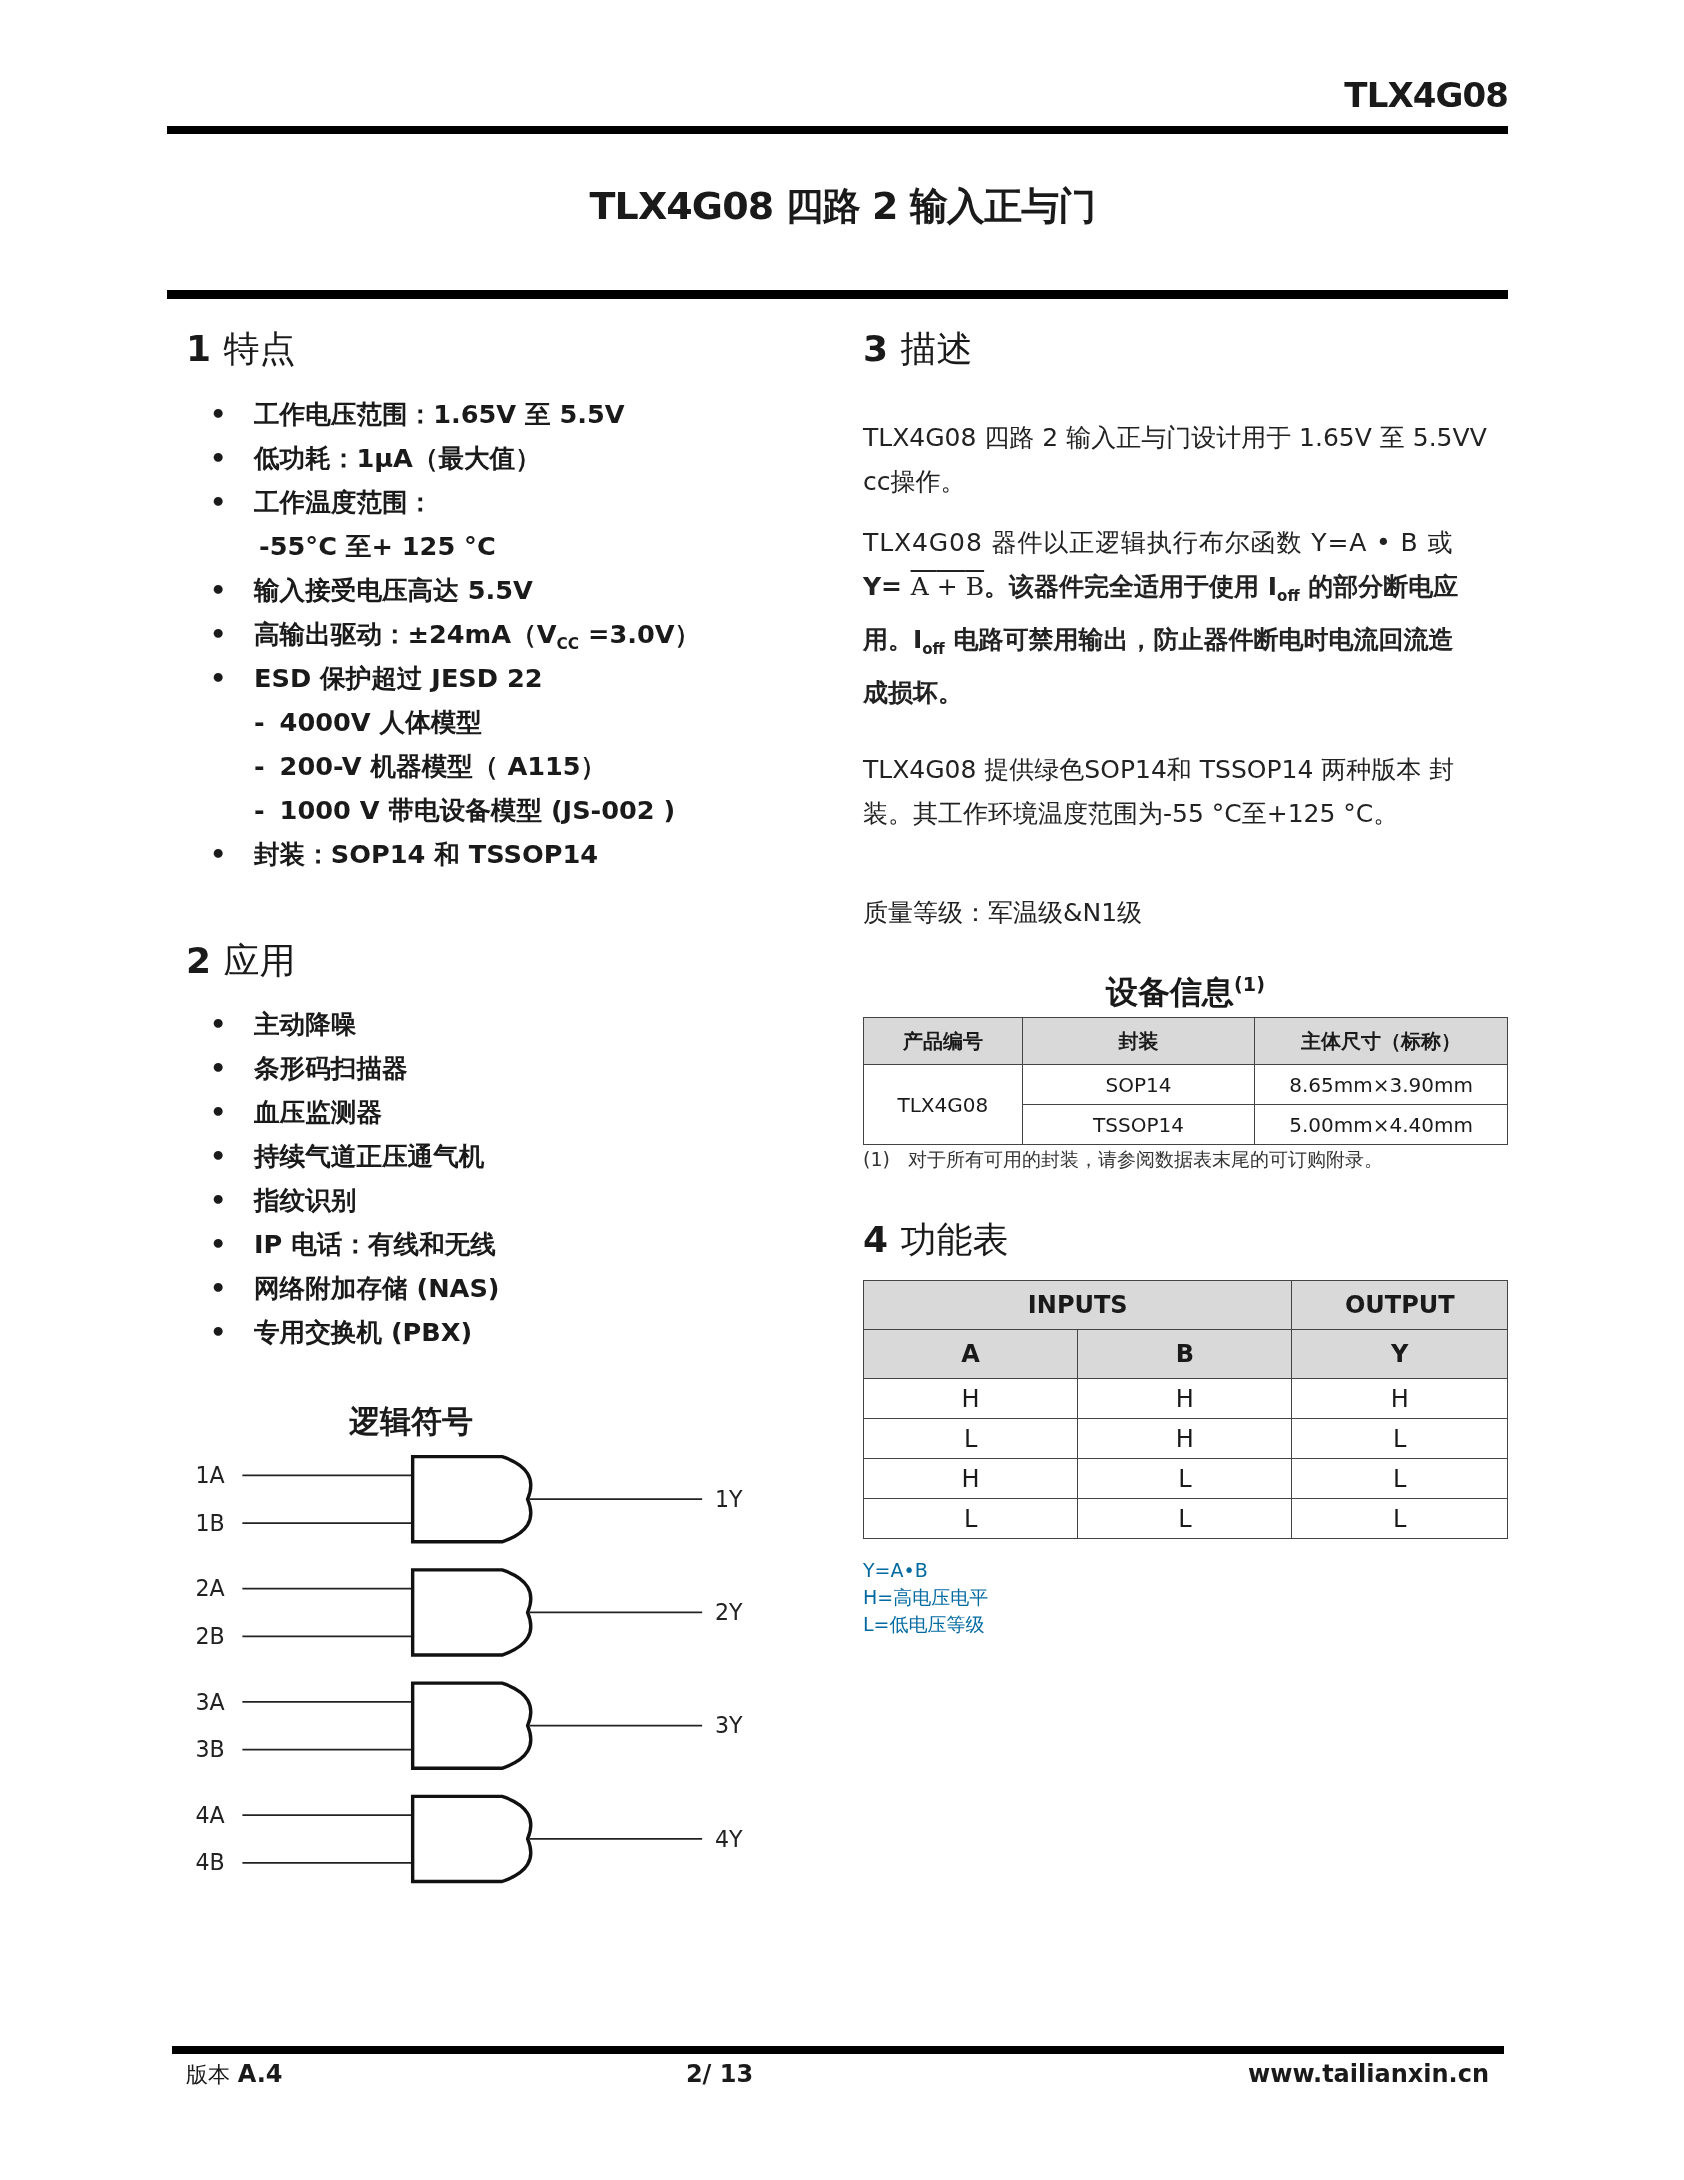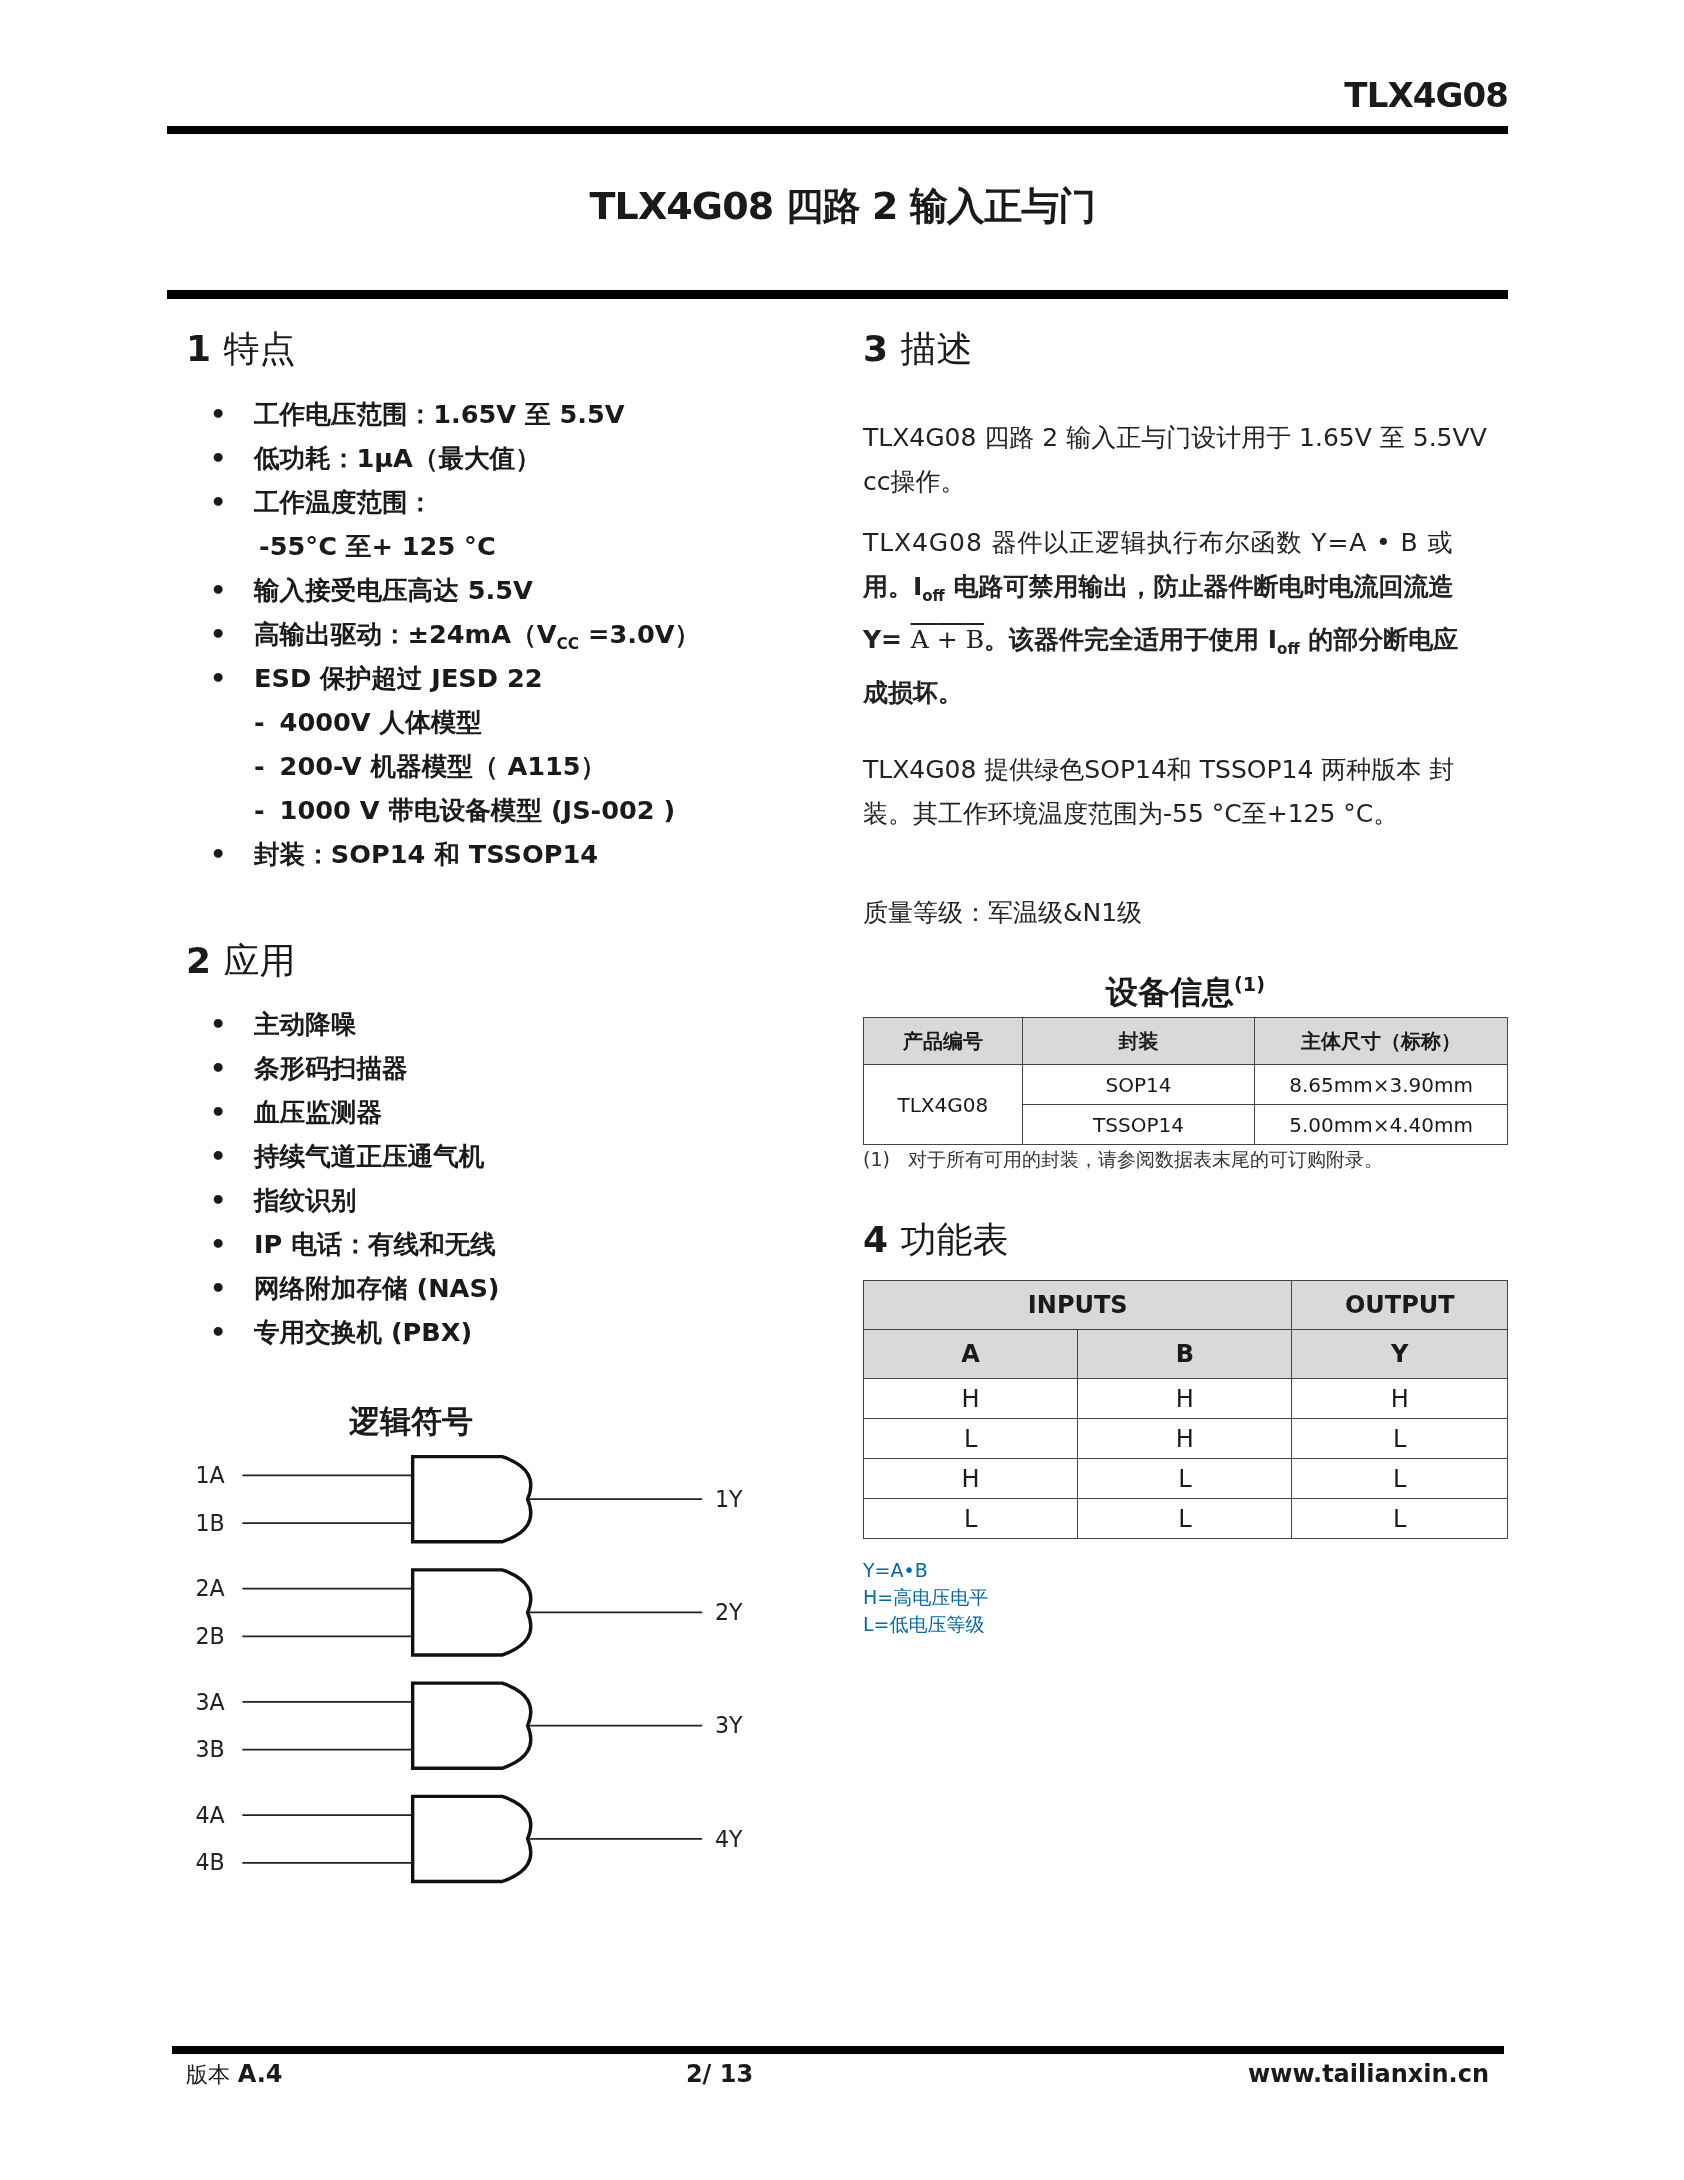--- a/index.html
+++ b/index.html
@@ -120,24 +120,24 @@
   <span>3</span>
   <span class="cn">描述</span>
 </div>
 <div class="abs para" style="left:863px; top:416px; width:647px;">
   <div>TLX4G08 四路 2 输入正与门设计用于 1.65V 至 5.5VV</div>
   <div>cc操作。</div>
 </div>
 <div class="abs para" style="left:863px; top:521px; width:647px;">
   <div style="white-space:nowrap; letter-spacing:0.9px;">TLX4G08 器件以正逻辑执行布尔函数 Y=A • B 或</div>
   <div style="white-space:nowrap; font-weight:bold;">
-    <span>用。I</span><sub>off</sub><span> 电路可禁用输出，防止器件断电时电流回流造</span>
+    <span>Y= </span><span style="text-decoration:overline; font-weight:normal; font-family:'DejaVu Serif', serif;"><span class="ov">A</span> <span>+ </span> <span class="ov">B</span></span><span>。该器件完全适用于使用 I</span><sub>off</sub><span> 的部分断电应</span>
   </div>
   <div style="white-space:nowrap; font-weight:bold;">
-    <span>Y= </span><span style="text-decoration:overline; font-weight:normal; font-family:'DejaVu Serif', serif;"><span class="ov">A</span> <span>+ </span> <span class="ov">B</span></span><span>。该器件完全适用于使用 I</span><sub>off</sub><span> 的部分断电应</span>
+    <span>用。I</span><sub>off</sub><span> 电路可禁用输出，防止器件断电时电流回流造</span>
   </div>
   <div style="font-weight:bold;">成损坏。</div>
 </div>
 <div class="abs para" style="left:863px; top:748px; width:647px;">
   <div style="white-space:nowrap;">TLX4G08 提供绿色SOP14和 TSSOP14 两种版本 封</div>
   <div style="white-space:nowrap;">装。其工作环境温度范围为-55 °C至+125 °C。</div>
 </div>
 <div class="abs para" style="left:863px; top:891px;">质量等级：军温级&amp;N1级</div>
 
 <div class="abs" style="left:863px; width:645px; top:971px; text-align:center; font-size:32px; font-weight:bold;">

